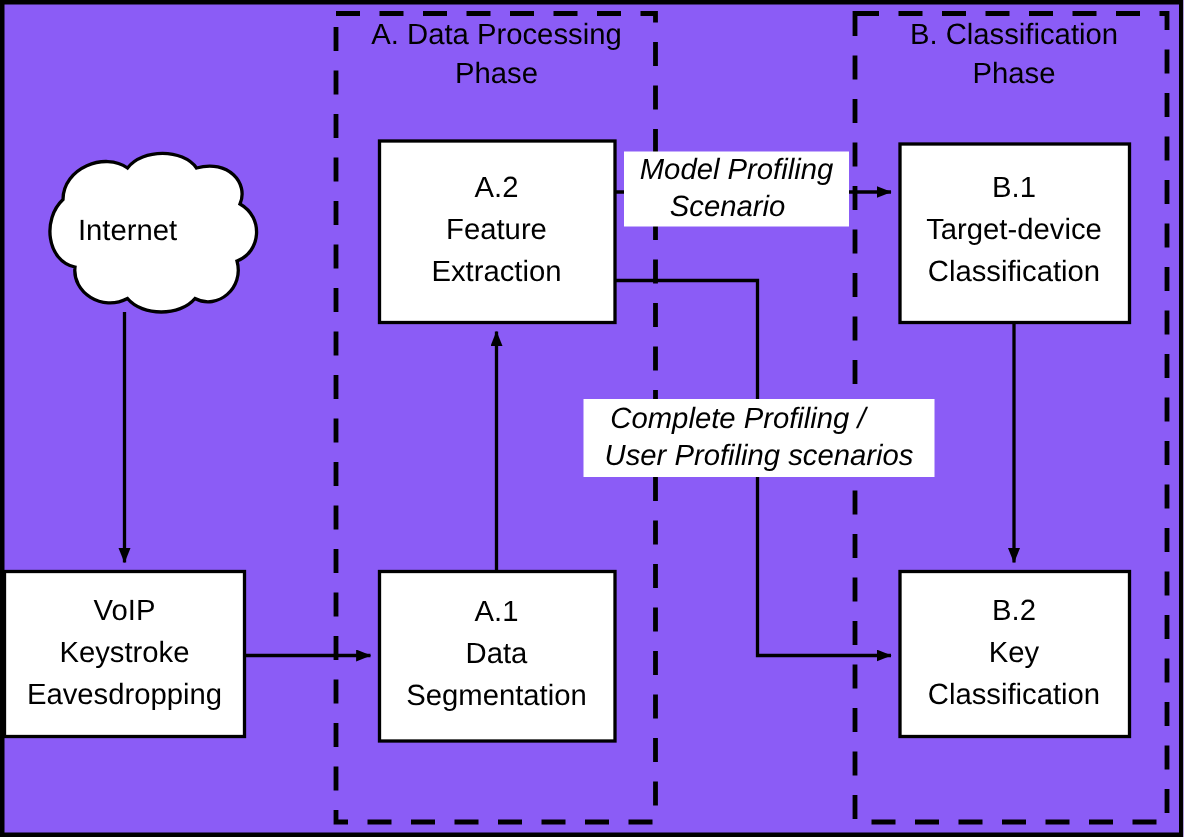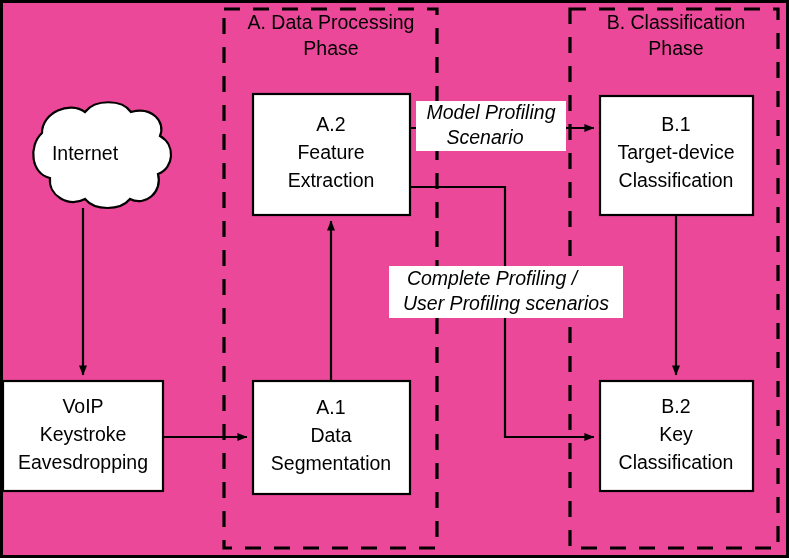--- a/index.html
+++ b/index.html
@@ -4,21 +4,21 @@
 <style>
   html, body {
     margin: 0;
     padding: 0;
     background: #ffffff;
   }
   #diagram-root {
     position: relative;
     width: 789px;
     height: 558px;
-    background: #ec4899;
+    background: #8b5cf6;
     font-family: "Liberation Sans", sans-serif;
     overflow: hidden;
   }
   svg.diagram-canvas {
     display: block;
     width: 789px;
     height: 558px;
   }
   .node-shape {
     fill: #ffffff;

